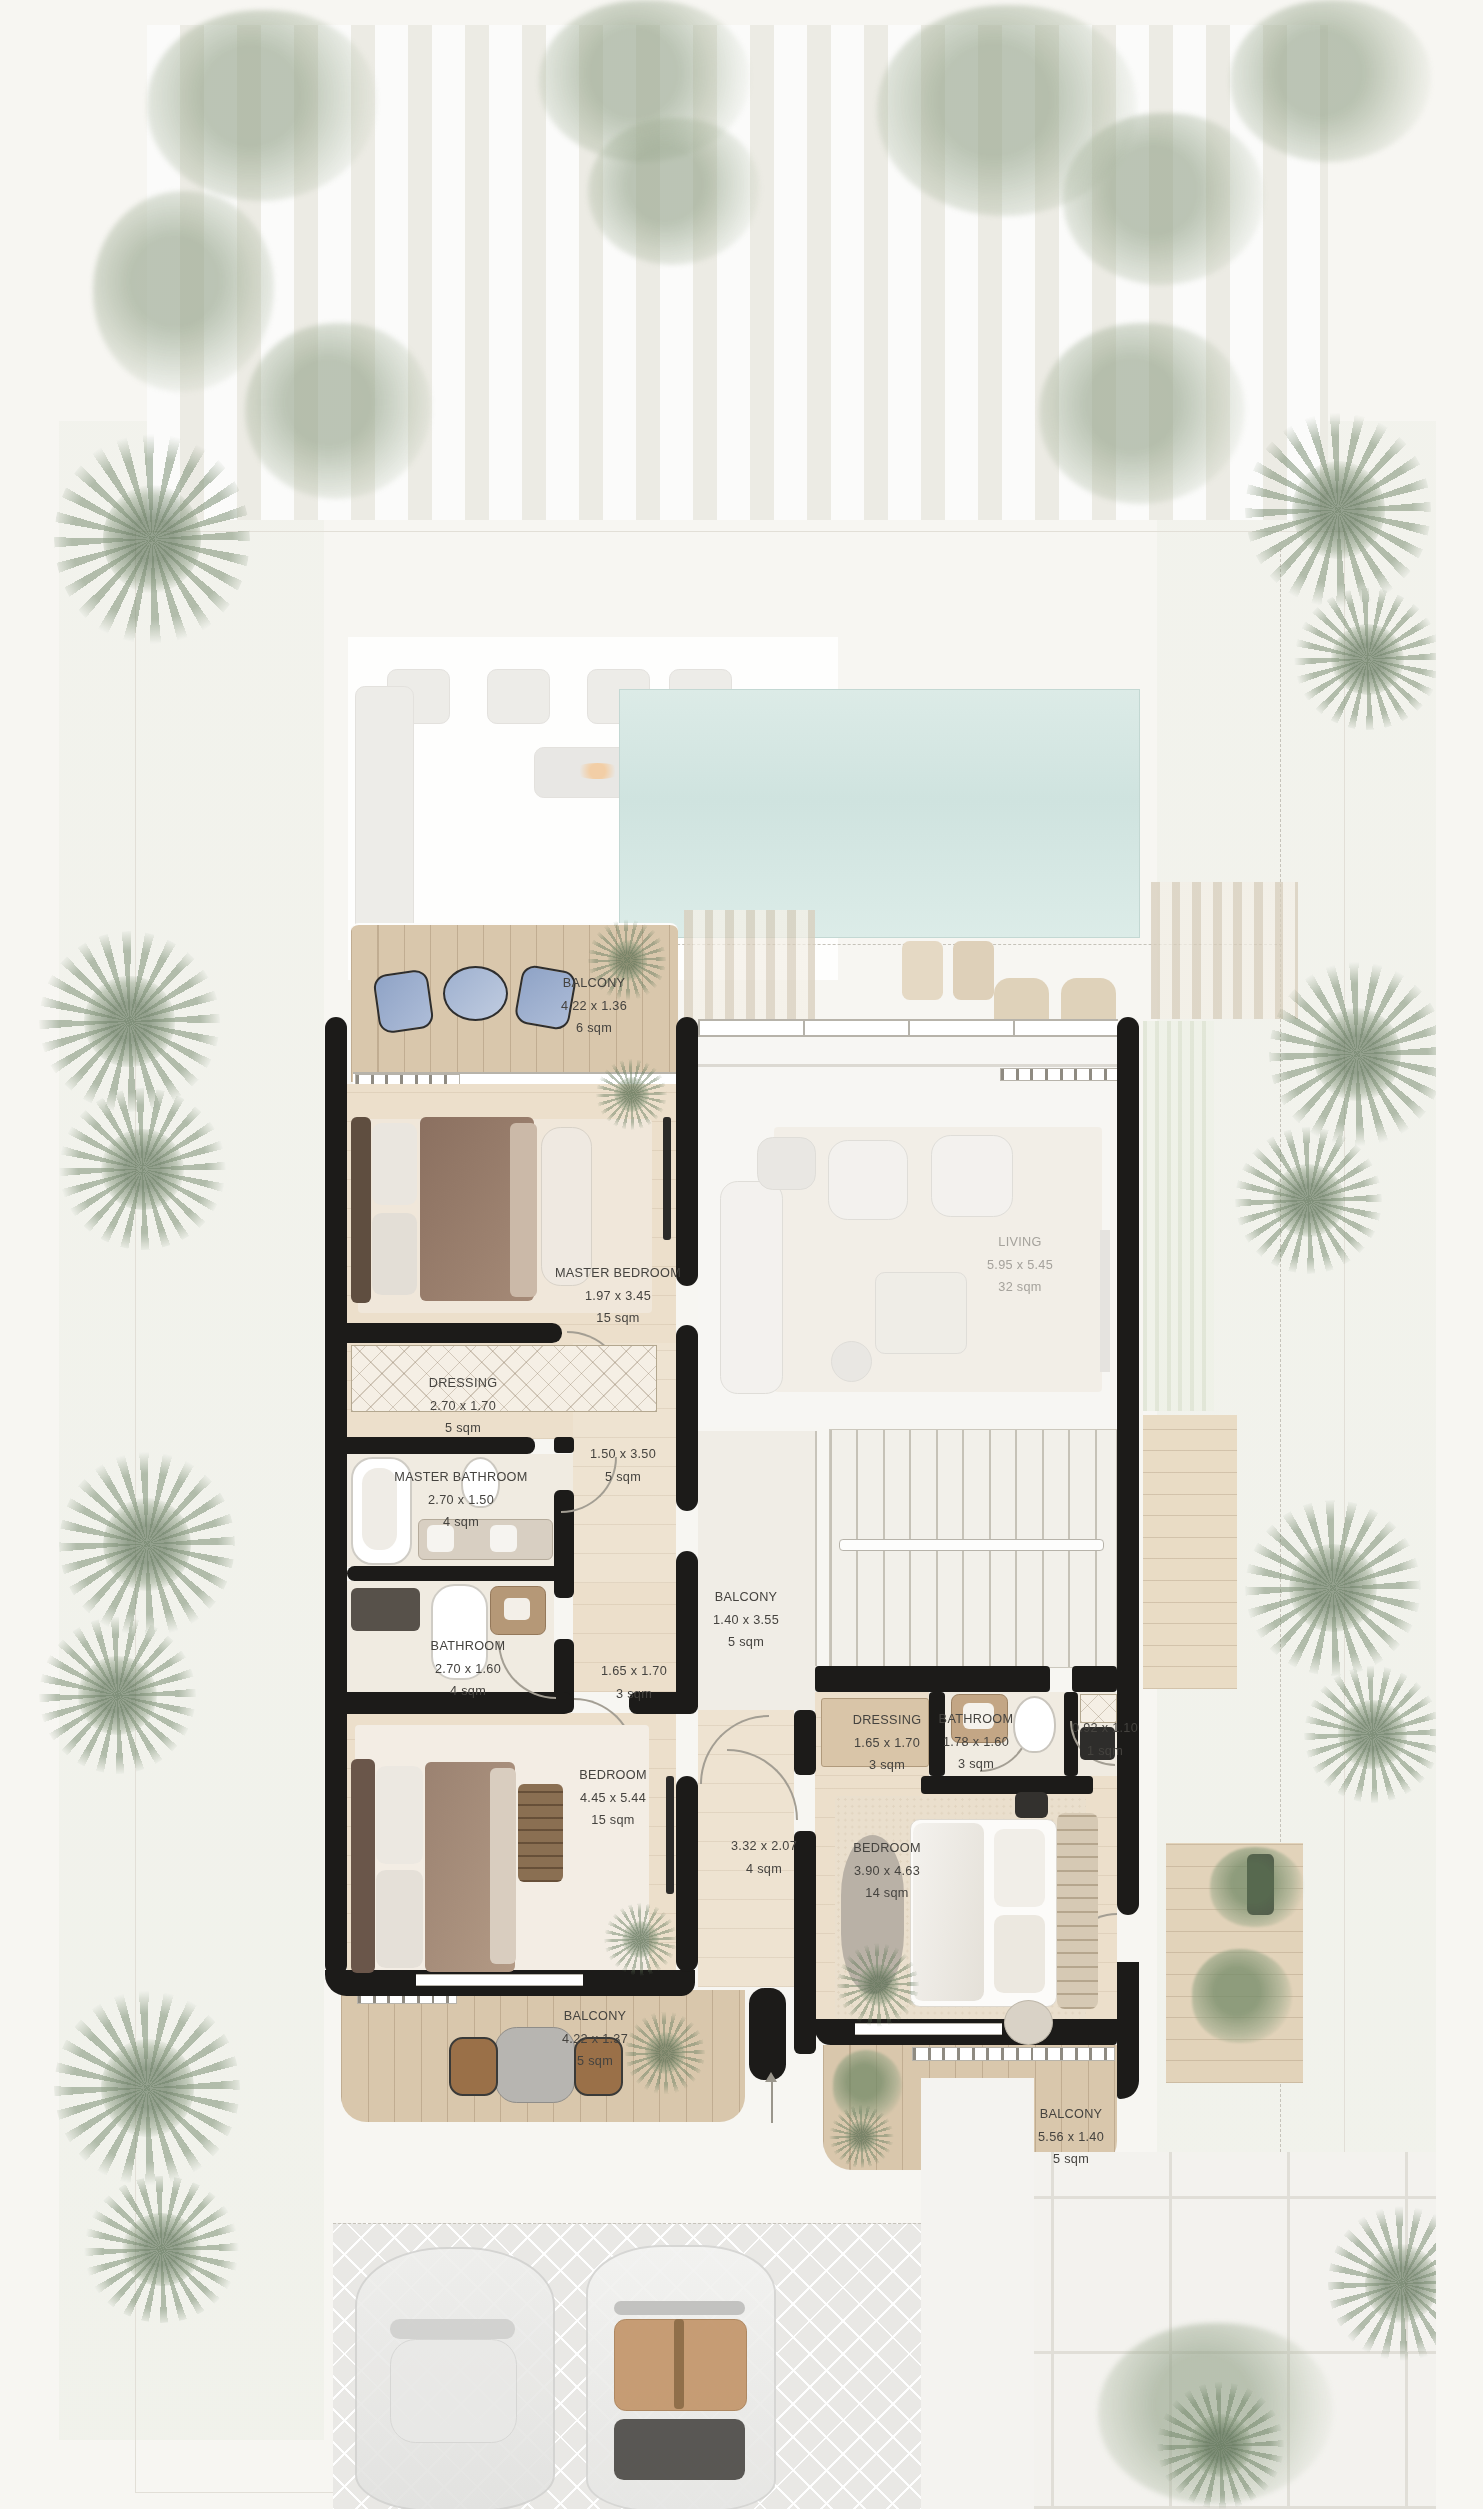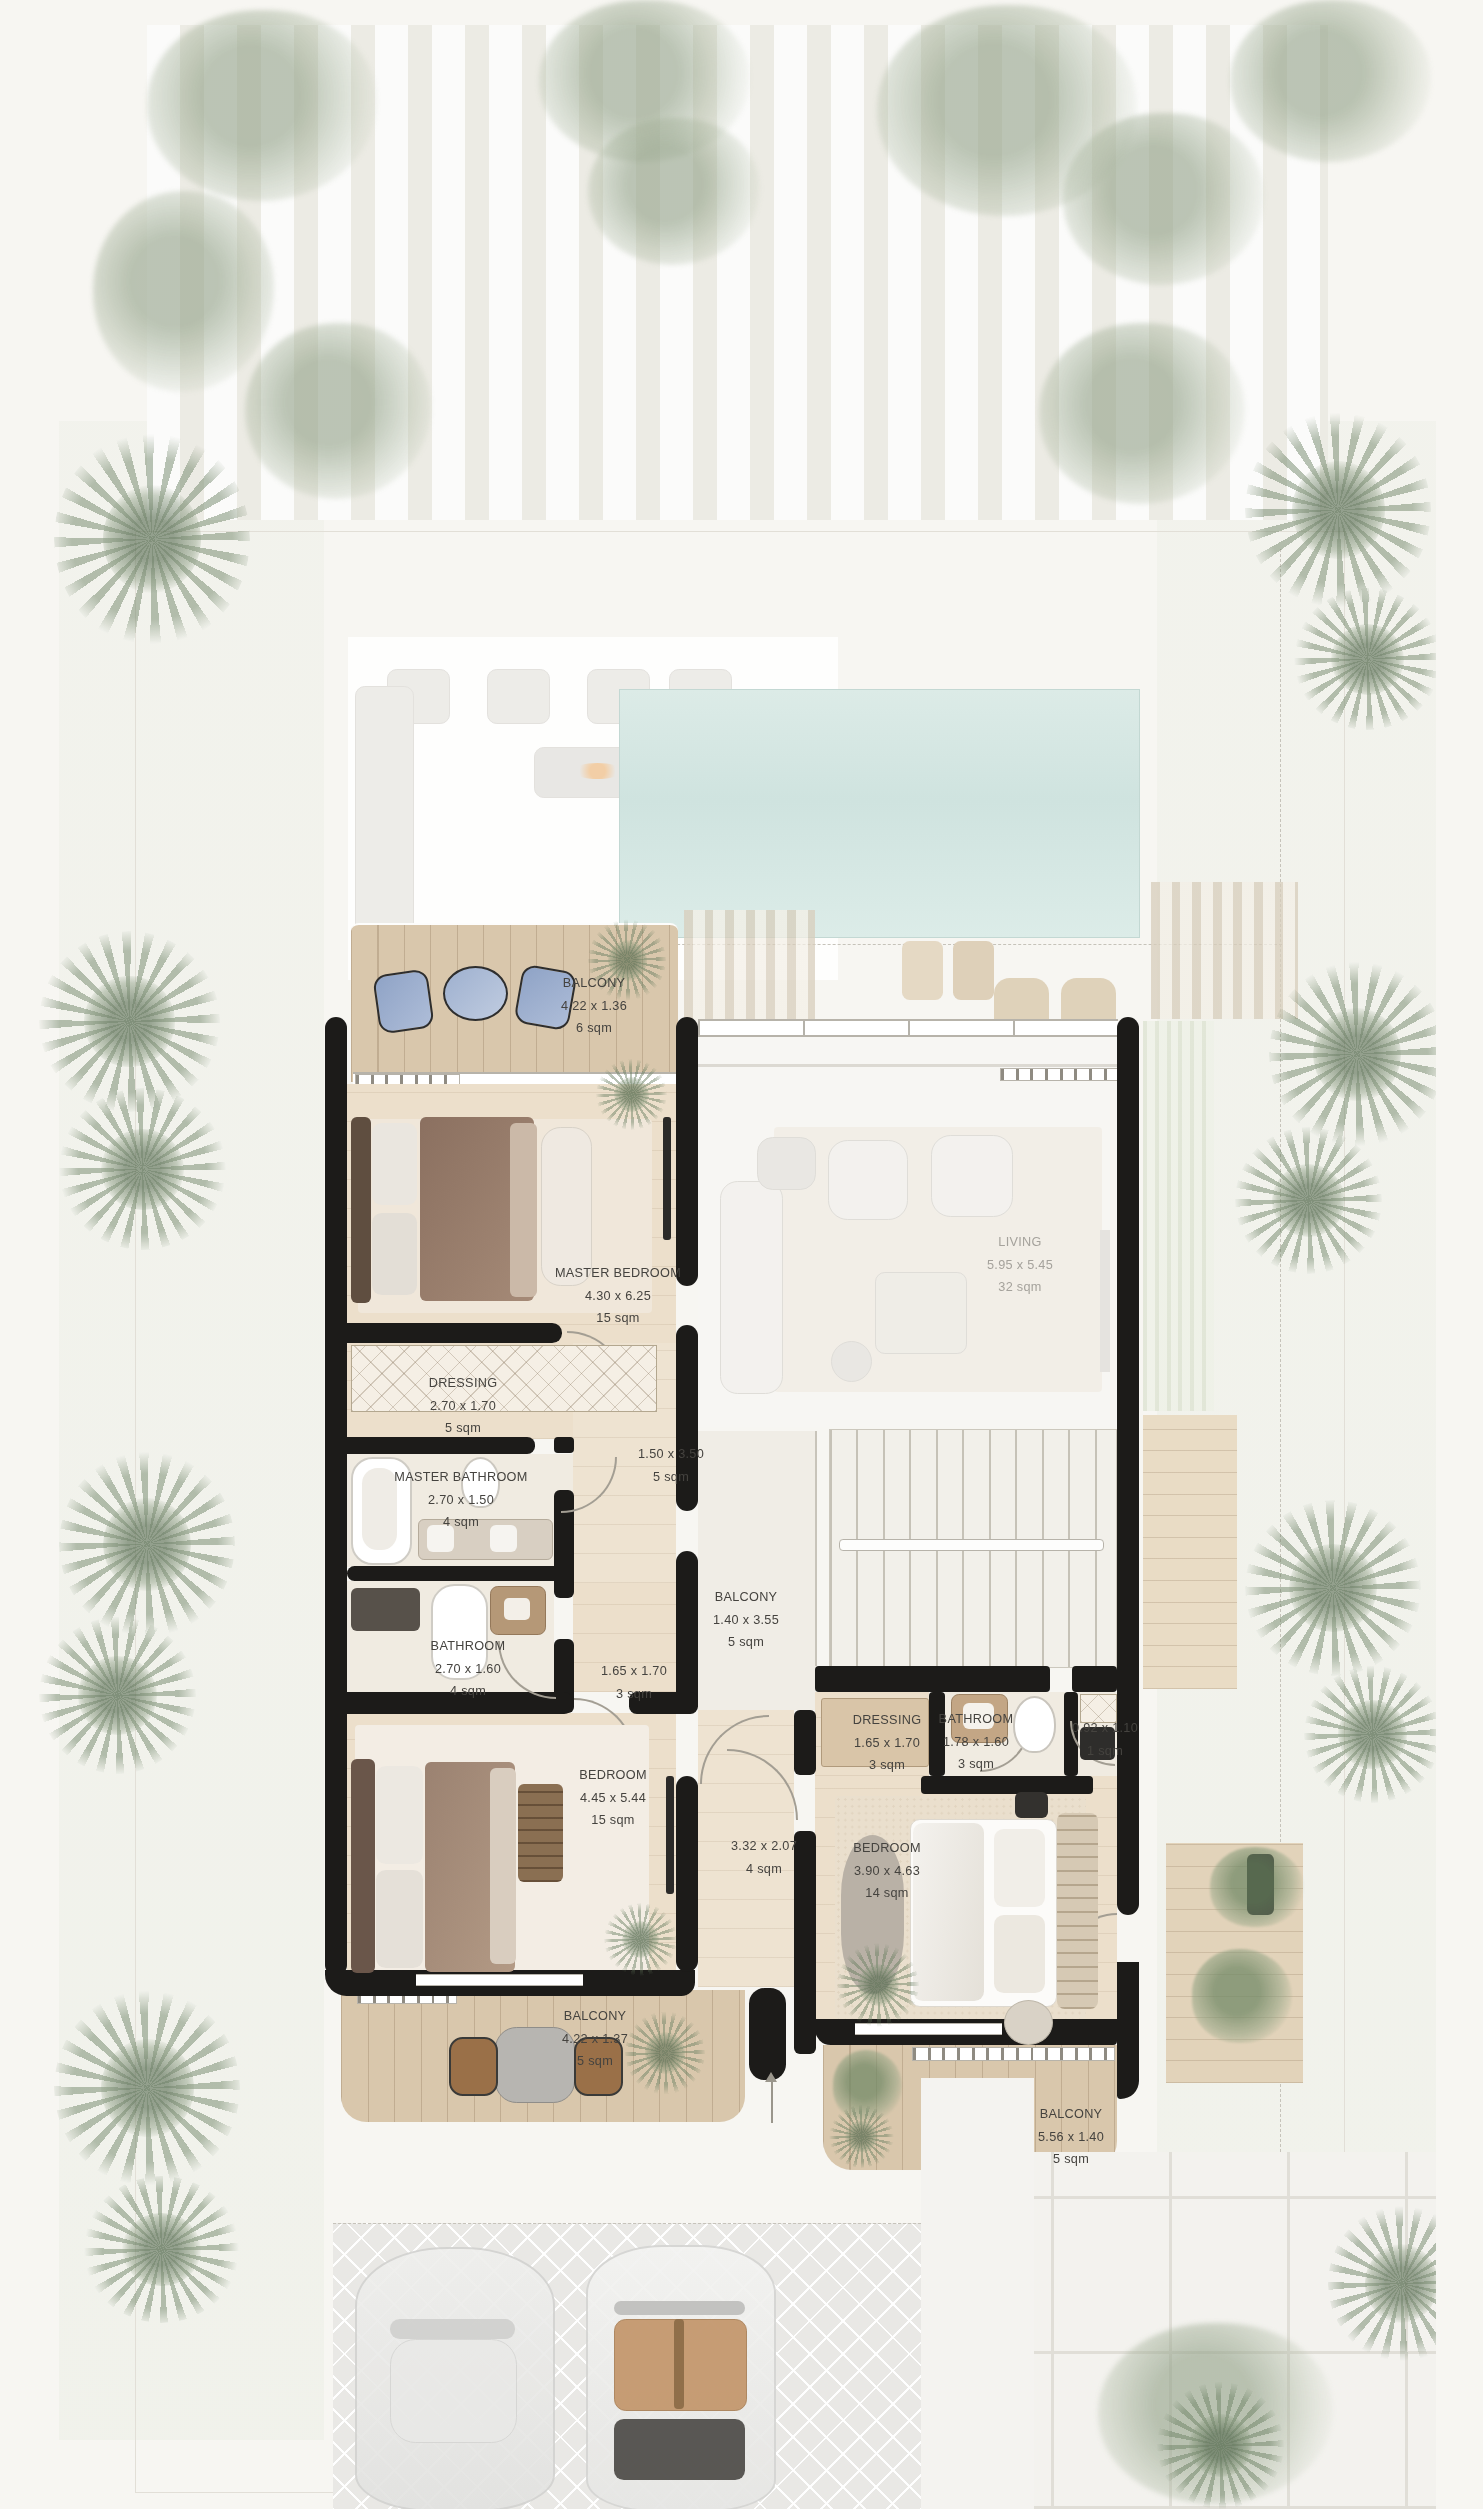--- a/index.html
+++ b/index.html
@@ -284,34 +284,34 @@
   <div class="tree" style="left:1098px;top:2323px;width:235px;height:181px;"></div>
   <div class="palm" style="left:1157px;top:2382px;width:127px;height:127px;"></div>
 
   <div class="lbl" style="left:594px;top:972px;">
     <div>BALCONY</div>
     <div>4.22 x 1.36</div>
     <div>6 sqm</div>
   </div>
   <div class="lbl" style="left:618px;top:1262px;">
     <div>MASTER BEDROOM</div>
-    <div>4.30 x 6.25</div>
+    <div>1.97 x 3.45</div>
     <div>15 sqm</div>
   </div>
   <div class="lbl" style="left:463px;top:1372px;">
     <div>DRESSING</div>
     <div>2.70 x 1.70</div>
     <div>5 sqm</div>
   </div>
   <div class="lbl" style="left:461px;top:1466px;text-align:center;">
     <div>MASTER BATHROOM</div>
     <div>2.70 x 1.50</div>
     <div>4 sqm</div>
   </div>
-  <div class="lbl" style="left:623px;top:1443px;margin-left:48px;">
+  <div class="lbl" style="left:623px;top:1443px;">
     <div></div>
     <div>1.50 x 3.50</div>
     <div>5 sqm</div>
   </div>
   <div class="lbl" style="left:468px;top:1635px;">
     <div>BATHROOM</div>
     <div>2.70 x 1.60</div>
     <div>4 sqm</div>
   </div>
   <div class="lbl" style="left:634px;top:1660px;">

